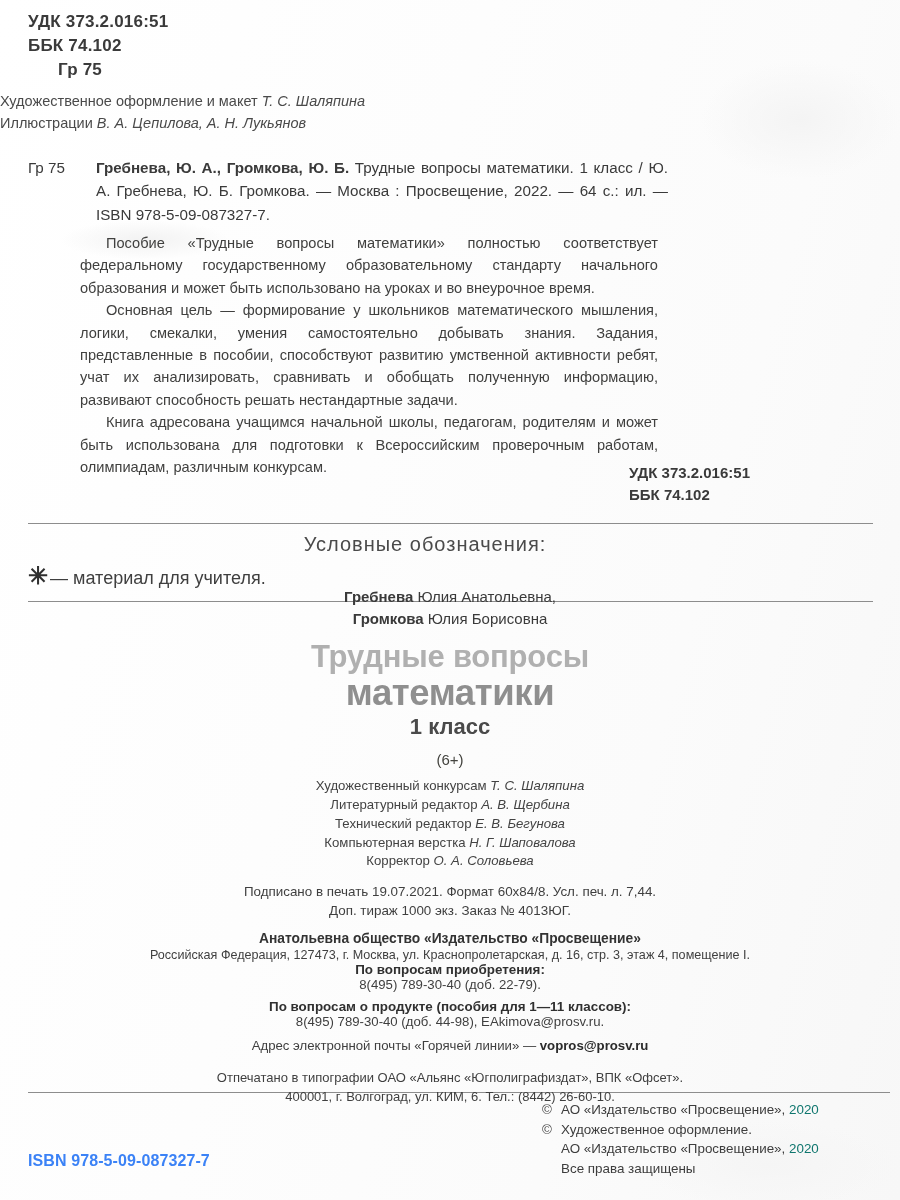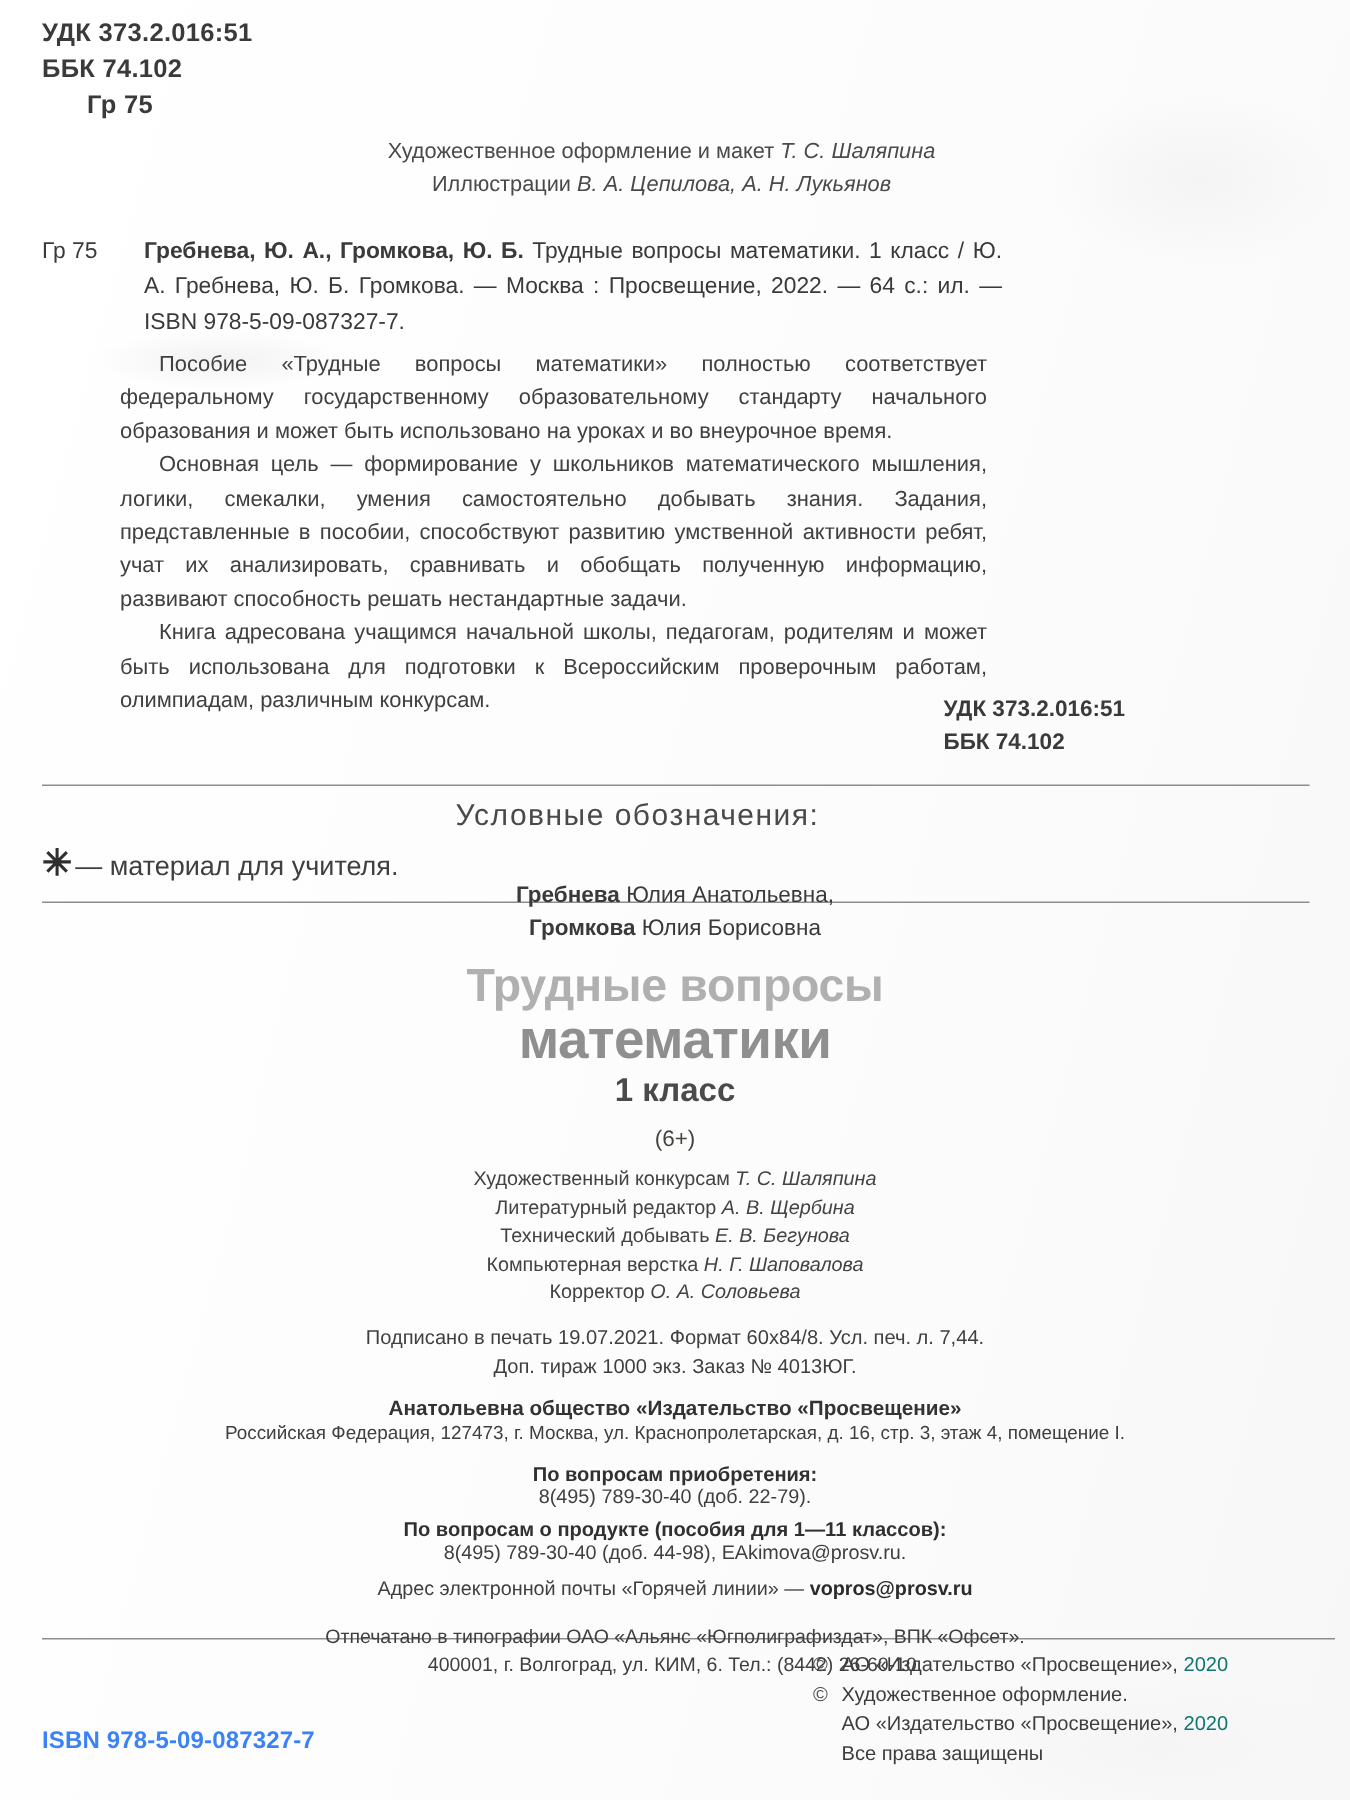--- a/index.html
+++ b/index.html
@@ -38,21 +38,21 @@
 
   
   .art-credits {
     position: absolute;
     left: 0;
     right: 0;
     top: 90px;
     font-size: 14.5px;
     line-height: 1.52;
     color: #4a4a4a;
-    text-align: center;
+    text-align: left;
     padding-right: 18px;
   }
 
   
   .bib {
     position: absolute;
     left: 28px;
     top: 156px;
     width: 640px;
     font-size: 15.2px;
@@ -195,21 +195,21 @@
     font-size: 13.8px;
     font-weight: bold;
     color: #333333;
   }
   .publisher-addr {
     margin-top: 2px;
     font-size: 12.6px;
     color: #3f3f3f;
   }
 
-  .contacts { margin-top: 13px; }
+  .contacts { }
   .contacts .hdr {
     font-size: 13.4px;
     font-weight: bold;
     color: #303030;
   }
   .contacts .val {
     font-size: 13.2px;
     color: #3f3f3f;
     margin-bottom: 7px;
   }
@@ -340,21 +340,21 @@
   <div class="staff">
     <div>
       <span>Художественный конкурсам</span>
       <span class="i">Т. С. Шаляпина</span>
     </div>
     <div>
       <span>Литературный редактор</span>
       <span class="i">А. В. Щербина</span>
     </div>
     <div>
-      <span>Технический добывать</span>
+      <span>Технический редактор</span>
       <span class="i">Е. В. Бегунова</span>
     </div>
     <div>
       <span>Компьютерная верстка</span>
       <span class="i">Н. Г. Шаповалова</span>
     </div>
     <div>
       <span>Корректор</span>
       <span class="i">О. А. Соловьева</span>
     </div>

